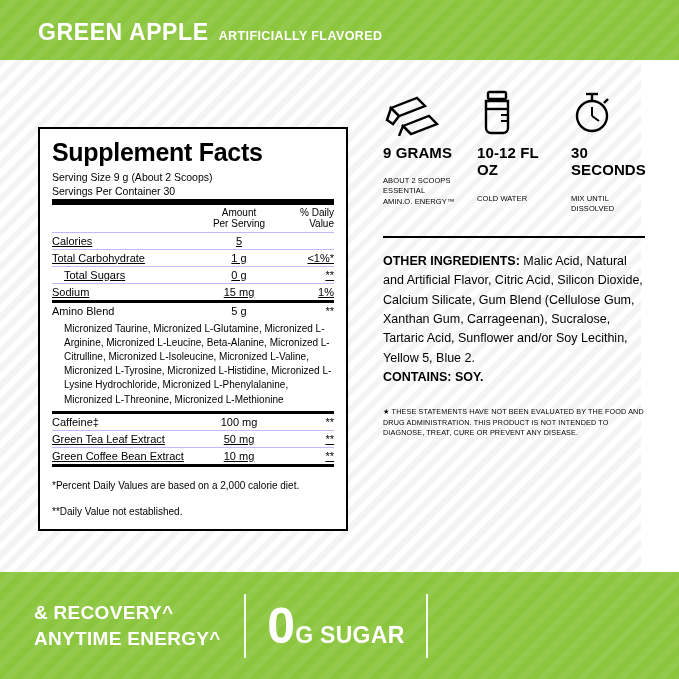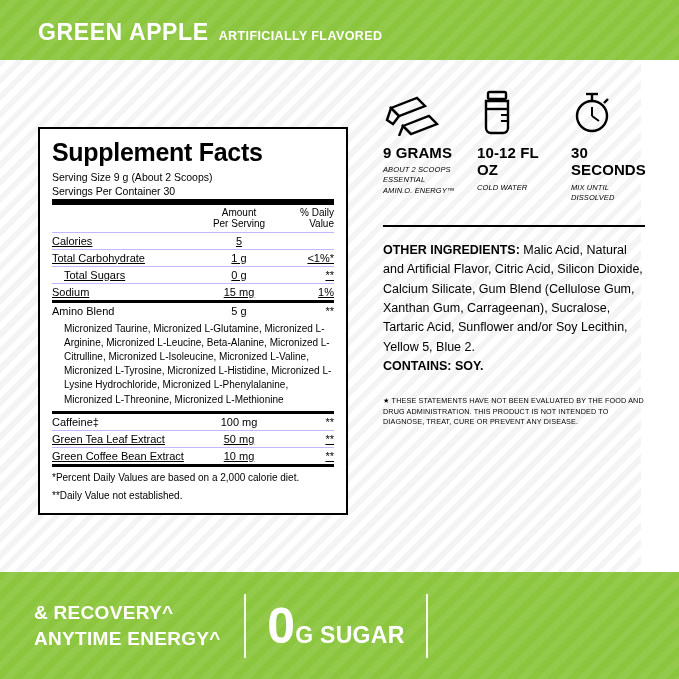--- a/index.html
+++ b/index.html
@@ -77,37 +77,37 @@
   .hdr-dv  { font-size: 10px; line-height: 1.15; text-align: right; font-weight: normal; }
   .row-line td { border-top: 1px solid #c4b5fd; text-decoration: underline; }
   .indent1 { padding-left: 12px !important; }
   .nutrient { white-space: nowrap; }
 
   .blend-desc {
     font-size: 10px; line-height: 1.42;
     padding: 3px 0 4px 12px;
   }
   .sf-footnotes {
-    font-size: 10px; line-height: 1.4; padding-top: 4px;
+    font-size: 10px; line-height: 1.4; padding-top: 12px;
   }
 
   
   .right-col {
     position: absolute; left: 383px; top: 30px; width: 262px;
   }
   .icon-row { display: flex; gap: 22px; align-items: flex-start; }
   .icon-item { width: 74px; }
   .icon-art { height: 46px; display: flex; align-items: flex-end; }
   .icon-title {
     font-size: 15px; font-weight: bold; color: #000;
     margin-top: 8px; line-height: 1.15; letter-spacing: 0.1px;
   }
   .icon-sub {
-    font-size: 7.5px; color: #000; margin-top: 4px;
-    line-height: 1.35; letter-spacing: 0.1px; font-style: italic;
+    font-size: 7.5px; color: #000; margin-top: 15px;
+    line-height: 1.35; letter-spacing: 0.1px;
   }
   .divider-right {
     border-top: 2px solid #000; margin: 22px 0 14px 0; width: 262px;
   }
   .other-ing {
     font-size: 12.5px; line-height: 1.55; color: #000;
   }
   .other-ing b { font-weight: bold; }
   .disclaimer {
     margin-top: 20px; font-size: 7.2px; line-height: 1.45;

